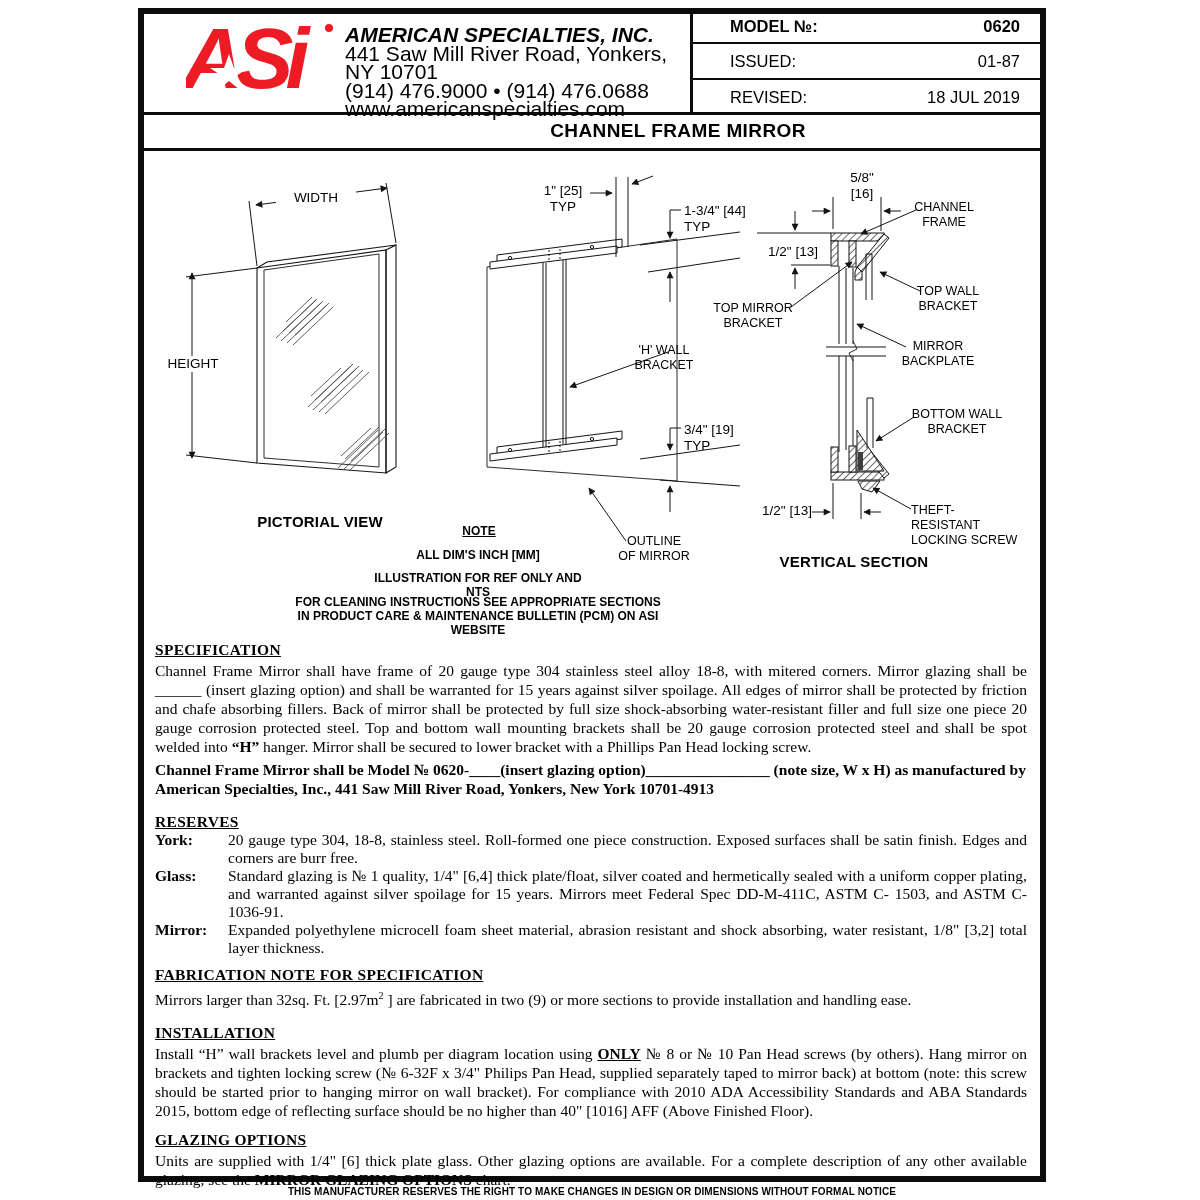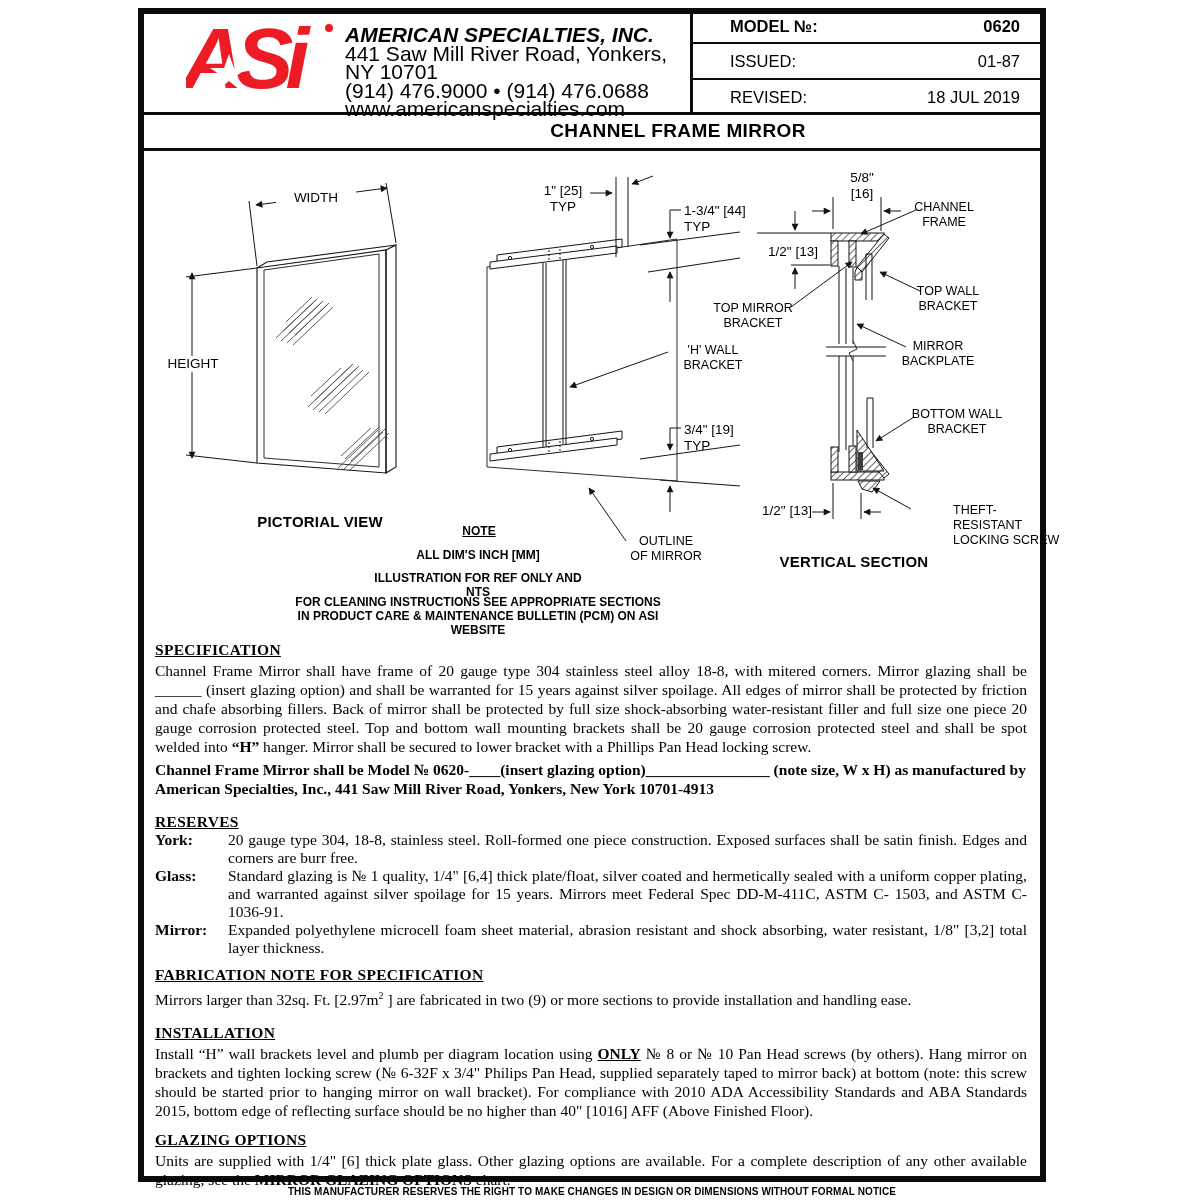--- a/index.html
+++ b/index.html
@@ -220,25 +220,25 @@
 </svg>
 
 <div class="dlabel dim wbg" style="left:276px;top:190px;width:80px;">WIDTH</div>
 <div class="dlabel dim wbg" style="left:162px;top:356px;width:62px;">HEIGHT</div>
 <div class="dlabel cap" style="left:250px;top:513px;width:140px;">PICTORIAL VIEW</div>
 
 <div class="dlabel dim" style="left:534px;top:183px;width:58px;">1" [25]
 TYP</div>
 <div class="dlabel dim tal" style="left:684px;top:203px;width:70px;">1-3/4" [44]
 TYP</div>
-<div class="dlabel" style="left:677px;top:343px;width:72px;">'H' WALL
+<div class="dlabel" style="left:628px;top:343px;width:72px;">'H' WALL
 BRACKET</div>
 <div class="dlabel dim tal" style="left:684px;top:422px;width:64px;">3/4" [19]
 TYP</div>
-<div class="dlabel" style="left:618px;top:534px;width:72px;margin-left:12px;">OUTLINE
+<div class="dlabel" style="left:618px;top:534px;width:72px;">OUTLINE
 OF MIRROR</div>
 
 <div class="dlabel bnote uline" style="left:455px;top:524px;width:48px;">NOTE</div>
 <div class="dlabel bnote" style="left:395px;top:548px;width:166px;">ALL DIM'S INCH [MM]</div>
 <div class="dlabel bnote" style="left:363px;top:571px;width:230px;">ILLUSTRATION FOR REF ONLY AND NTS</div>
 <div class="dlabel bnote" style="left:285px;top:595px;width:386px;">FOR CLEANING INSTRUCTIONS SEE APPROPRIATE SECTIONS
 IN PRODUCT CARE &amp; MAINTENANCE BULLETIN (PCM) ON ASI WEBSITE</div>
 
 <div class="dlabel dim" style="left:840px;top:170px;width:44px;">5/8"
 [16]</div>
@@ -247,21 +247,21 @@
 <div class="dlabel dim wbg" style="left:764px;top:244px;width:58px;">1/2" [13]</div>
 <div class="dlabel" style="left:709px;top:301px;width:88px;">TOP MIRROR
 BRACKET</div>
 <div class="dlabel" style="left:910px;top:284px;width:76px;">TOP WALL
 BRACKET</div>
 <div class="dlabel" style="left:899px;top:339px;width:78px;">MIRROR
 BACKPLATE</div>
 <div class="dlabel" style="left:909px;top:407px;width:96px;">BOTTOM WALL
 BRACKET</div>
 <div class="dlabel dim" style="left:758px;top:503px;width:58px;">1/2" [13]</div>
-<div class="dlabel tal" style="left:953px;top:503px;width:110px;">THEFT-RESISTANT
+<div class="dlabel tal" style="left:911px;top:503px;width:110px;">THEFT-RESISTANT
 LOCKING  SCREW</div>
 <div class="dlabel cap" style="left:775px;top:553px;width:158px;">VERTICAL SECTION</div>
 
 <div class="abs" id="doc">
   <h3 class="shead">SPECIFICATION</h3>
   <p class="para mt2"><span>Channel Frame Mirror shall have frame of 20 gauge type 304 stainless steel alloy 18-8, with mitered corners. Mirror glazing shall be </span><span>______</span><span> (insert glazing option) and shall be warranted for 15 years against silver spoilage. All edges of mirror shall be protected by friction and chafe absorbing fillers. Back of mirror shall be protected by full size shock-absorbing water-resistant filler and full size one piece 20 gauge corrosion protected steel. Top and bottom wall mounting brackets shall be 20 gauge corrosion protected steel and shall be spot welded into </span><span style="font-weight: bold;">“H”</span><span> hanger. Mirror shall be secured to lower bracket with a Phillips Pan Head locking screw.</span></p>
 
   <p class="para mt4 boldp"><span>Channel Frame Mirror shall be Model № 0620-____(insert glazing option)________________ (note size, W x H) as manufactured by American Specialties, Inc., 441 Saw Mill River Road, Yonkers, New York 10701-4913</span></p>
 
   <h3 class="shead mt14">RESERVES</h3>

